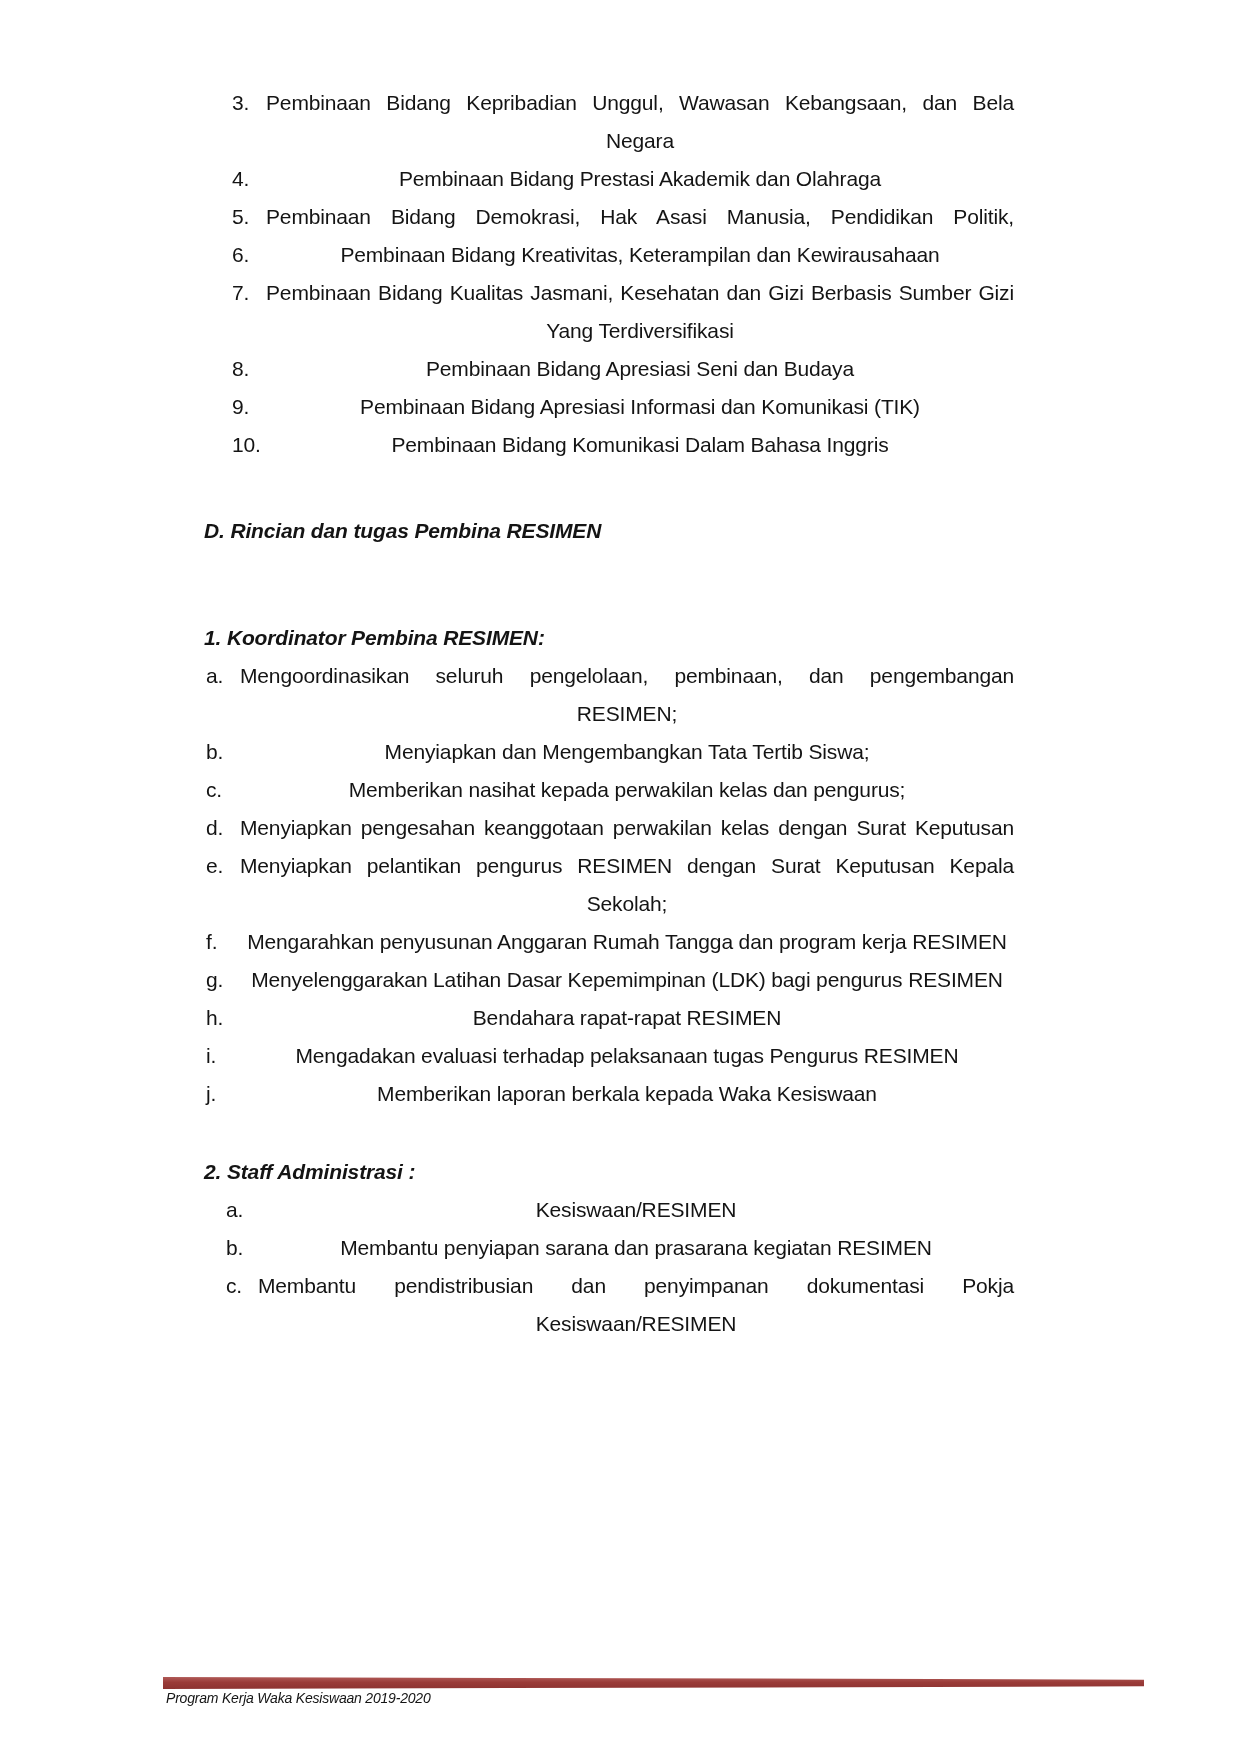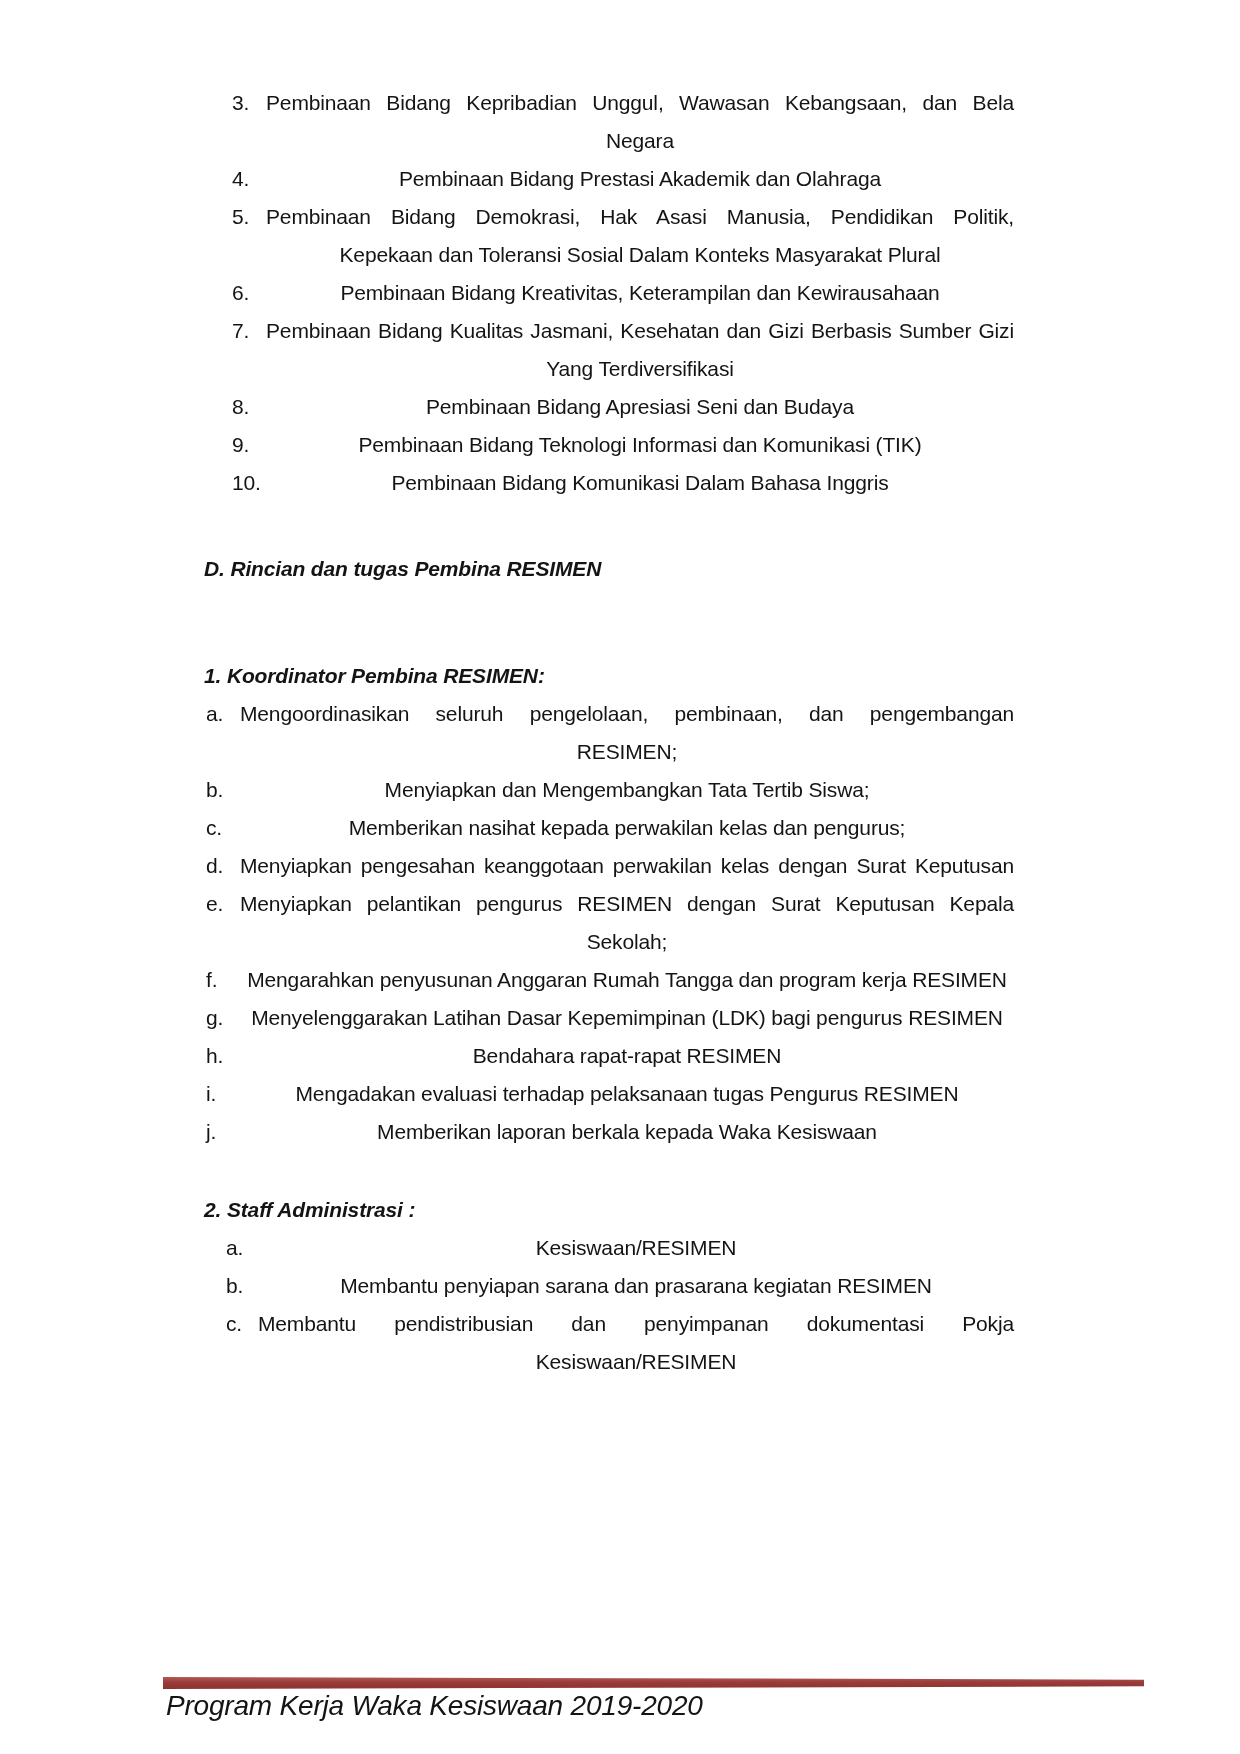--- a/index.html
+++ b/index.html
@@ -46,21 +46,21 @@
     width: 981px;
     height: 12px;
     background: linear-gradient(180deg, #b05a57 0%, #9a3b38 45%, #8c3331 100%);
     clip-path: polygon(0 0, 100% 22%, 100% 78%, 0 100%);
   }
   .footer-text {
     position: absolute;
     left: 166px;
     top: 1690px;
     font-style: italic;
-    font-size: 28px;
+    font-size: 14px;
     letter-spacing: -0.2px;
     color: #141414;
   }
 </style>
 </head>
 <body>
 
 <div class="page">
   <div class="content">
 
@@ -70,38 +70,37 @@
         <div class="jl">Pembinaan Bidang Kepribadian Unggul, Wawasan Kebangsaan, dan Bela</div>
         <div class="ll">Negara</div>
       </div>
       <div class="li">
         <span class="marker">4.</span>
         <div class="ll">Pembinaan Bidang Prestasi Akademik dan Olahraga</div>
       </div>
       <div class="li">
         <span class="marker">5.</span>
         <div class="jl">Pembinaan Bidang Demokrasi, Hak Asasi Manusia, Pendidikan Politik,</div>
-        <div class="ll">Kepekaan dan Toleransi Sosial Dalam Konteks Masyarakat Plural</div>
       </div>
       <div class="li">
         <span class="marker">6.</span>
         <div class="ll">Pembinaan Bidang Kreativitas, Keterampilan dan Kewirausahaan</div>
       </div>
       <div class="li">
         <span class="marker">7.</span>
         <div class="jl">Pembinaan Bidang Kualitas Jasmani, Kesehatan dan Gizi Berbasis Sumber Gizi</div>
         <div class="ll">Yang Terdiversifikasi</div>
       </div>
       <div class="li">
         <span class="marker">8.</span>
         <div class="ll">Pembinaan Bidang Apresiasi Seni dan Budaya</div>
       </div>
       <div class="li">
         <span class="marker">9.</span>
-        <div class="ll">Pembinaan Bidang Teknologi Informasi dan Komunikasi (TIK)</div>
+        <div class="ll">Pembinaan Bidang Apresiasi Informasi dan Komunikasi (TIK)</div>
       </div>
       <div class="li">
         <span class="marker">10.</span>
         <div class="ll">Pembinaan Bidang Komunikasi Dalam Bahasa Inggris</div>
       </div>
     </div>
 
     <div class="heading heading-d">D. Rincian dan tugas Pembina RESIMEN</div>
 
 

